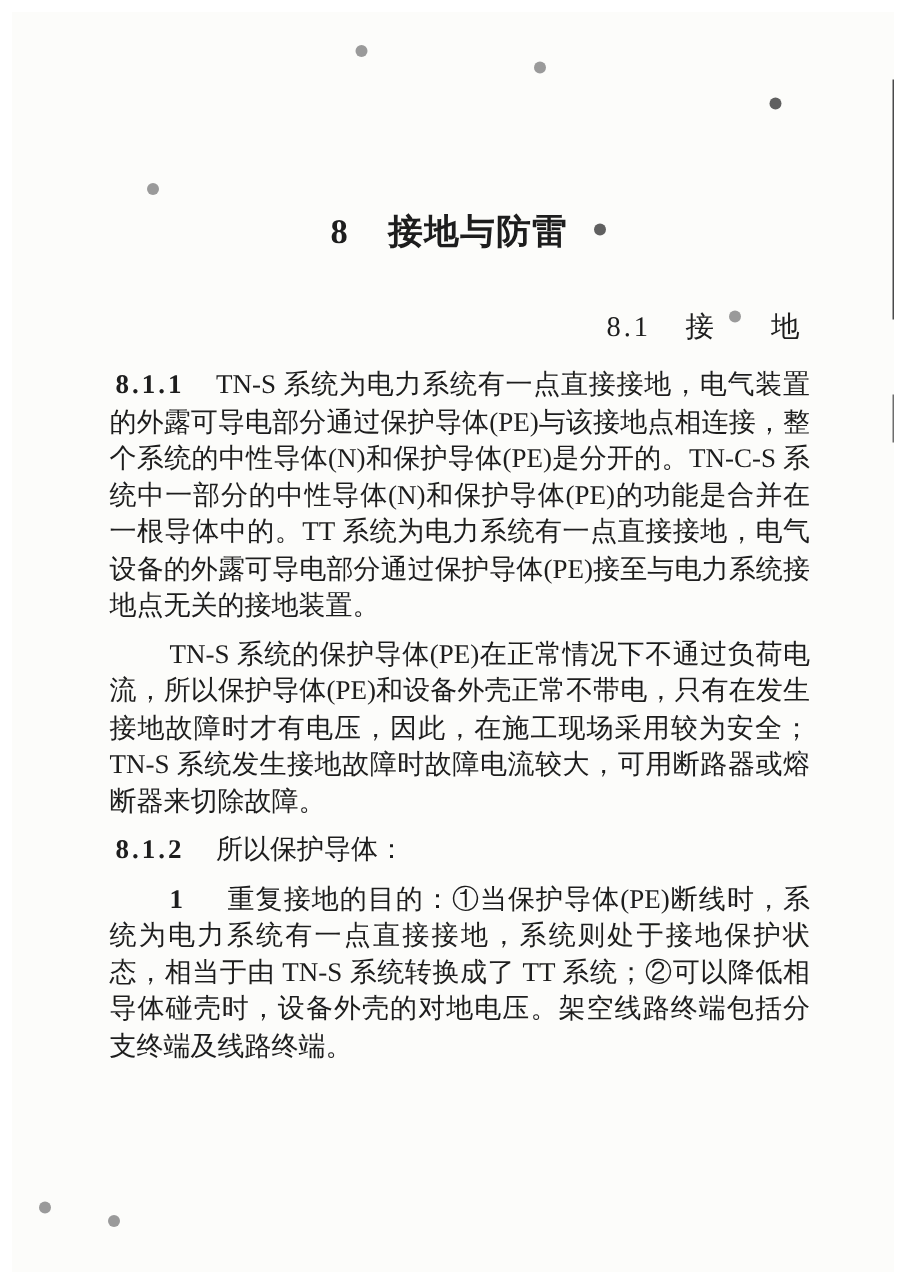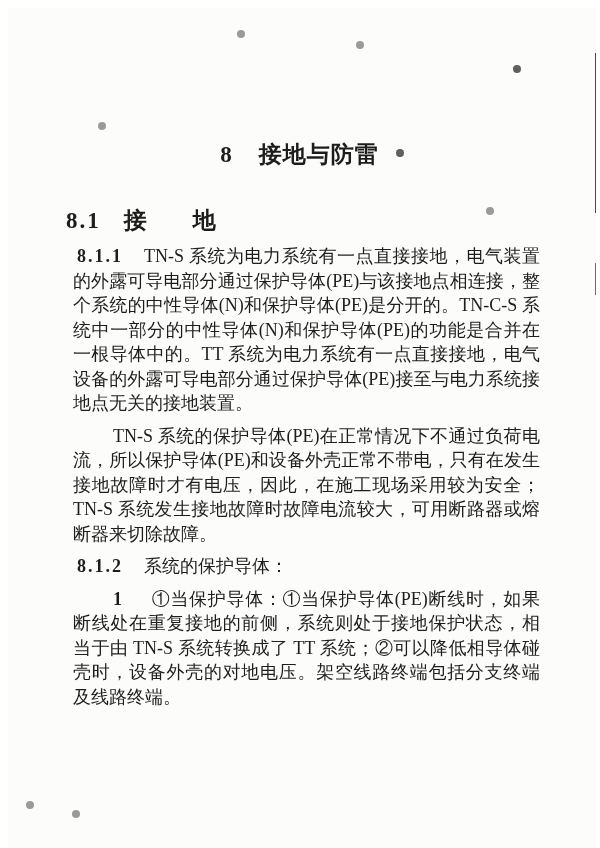--- a/index.html
+++ b/index.html
@@ -36,23 +36,23 @@
   }
   .chapter-heading .chap-num {
     margin-right: 19px;
     letter-spacing: 0;
   }
   .section-heading {
     position: absolute;
     top: 193px;
     left: -7px;
     width: 100%;
-    text-align: left;
-    font-size: 23px;
-    font-weight: bold;
+    text-align: right;
+    font-size: 19px;
+    font-weight: normal;
     white-space: nowrap;
   }
   .section-heading .sec-num {
     margin-right: 15px;
     letter-spacing: 2px;
   }
   .body-text {
     position: absolute;
     top: 228px;
     left: 0;
@@ -97,22 +97,22 @@
 
   <div class="content">
 
     <h1 class="chapter-heading"><span class="chap-num">8</span><span>接地与防雷</span></h1>
 
     <h2 class="section-heading"><span class="sec-num">8.1</span><span>接　　地</span></h2>
 
     <div class="body-text" id="body-text">
         <p class="para"><b class="plabel">8.1.1</b><span>TN-S 系统为电力系统有一点直接接地，电气装置的外露可导电部分通过保护导体(PE)与该接地点相连接，整个系统的中性导体(N)和保护导体(PE)是分开的。TN-C-S 系统中一部分的中性导体(N)和保护导体(PE)的功能是合并在一根导体中的。TT 系统为电力系统有一点直接接地，电气设备的外露可导电部分通过保护导体(PE)接至与电力系统接地点无关的接地装置。</span></p>
         <p class="para indent"><span>TN-S 系统的保护导体(PE)在正常情况下不通过负荷电流，所以保护导体(PE)和设备外壳正常不带电，只有在发生接地故障时才有电压，因此，在施工现场采用较为安全；TN-S 系统发生接地故障时故障电流较大，可用断路器或熔断器来切除故障。</span></p>
-        <p class="para"><b class="plabel">8.1.2</b><span>系统的保护导体：</span></p>
-        <p class="para indent num-item"><b class="plabel">1</b><span>①当保护导体：①当保护导体(PE)断线时，如果断线处在重复接地的前侧，系统则处于接地保护状态，相当于由 TN-S 系统转换成了 TT 系统；②可以降低相导体碰壳时，设备外壳的对地电压。架空线路终端包括分支终端及线路终端。</span></p>
+        <p class="para"><b class="plabel">8.1.2</b><span>所以保护导体：</span></p>
+        <p class="para indent num-item"><b class="plabel">1</b><span>重复接地的目的：①当保护导体(PE)断线时，系统为电力系统有一点直接接地，系统则处于接地保护状态，相当于由 TN-S 系统转换成了 TT 系统；②可以降低相导体碰壳时，设备外壳的对地电压。架空线路终端包括分支终端及线路终端。</span></p>
       </div>
 
     <div class="page-number">· 62 ·</div>
 
   </div>
 
   <div class="scan-artifact edge-band"></div>
   <div class="scan-artifact edge-fleck1"></div>
   <div class="scan-artifact edge-fleck2"></div>
   <div class="scan-artifact edge-line1"></div>

